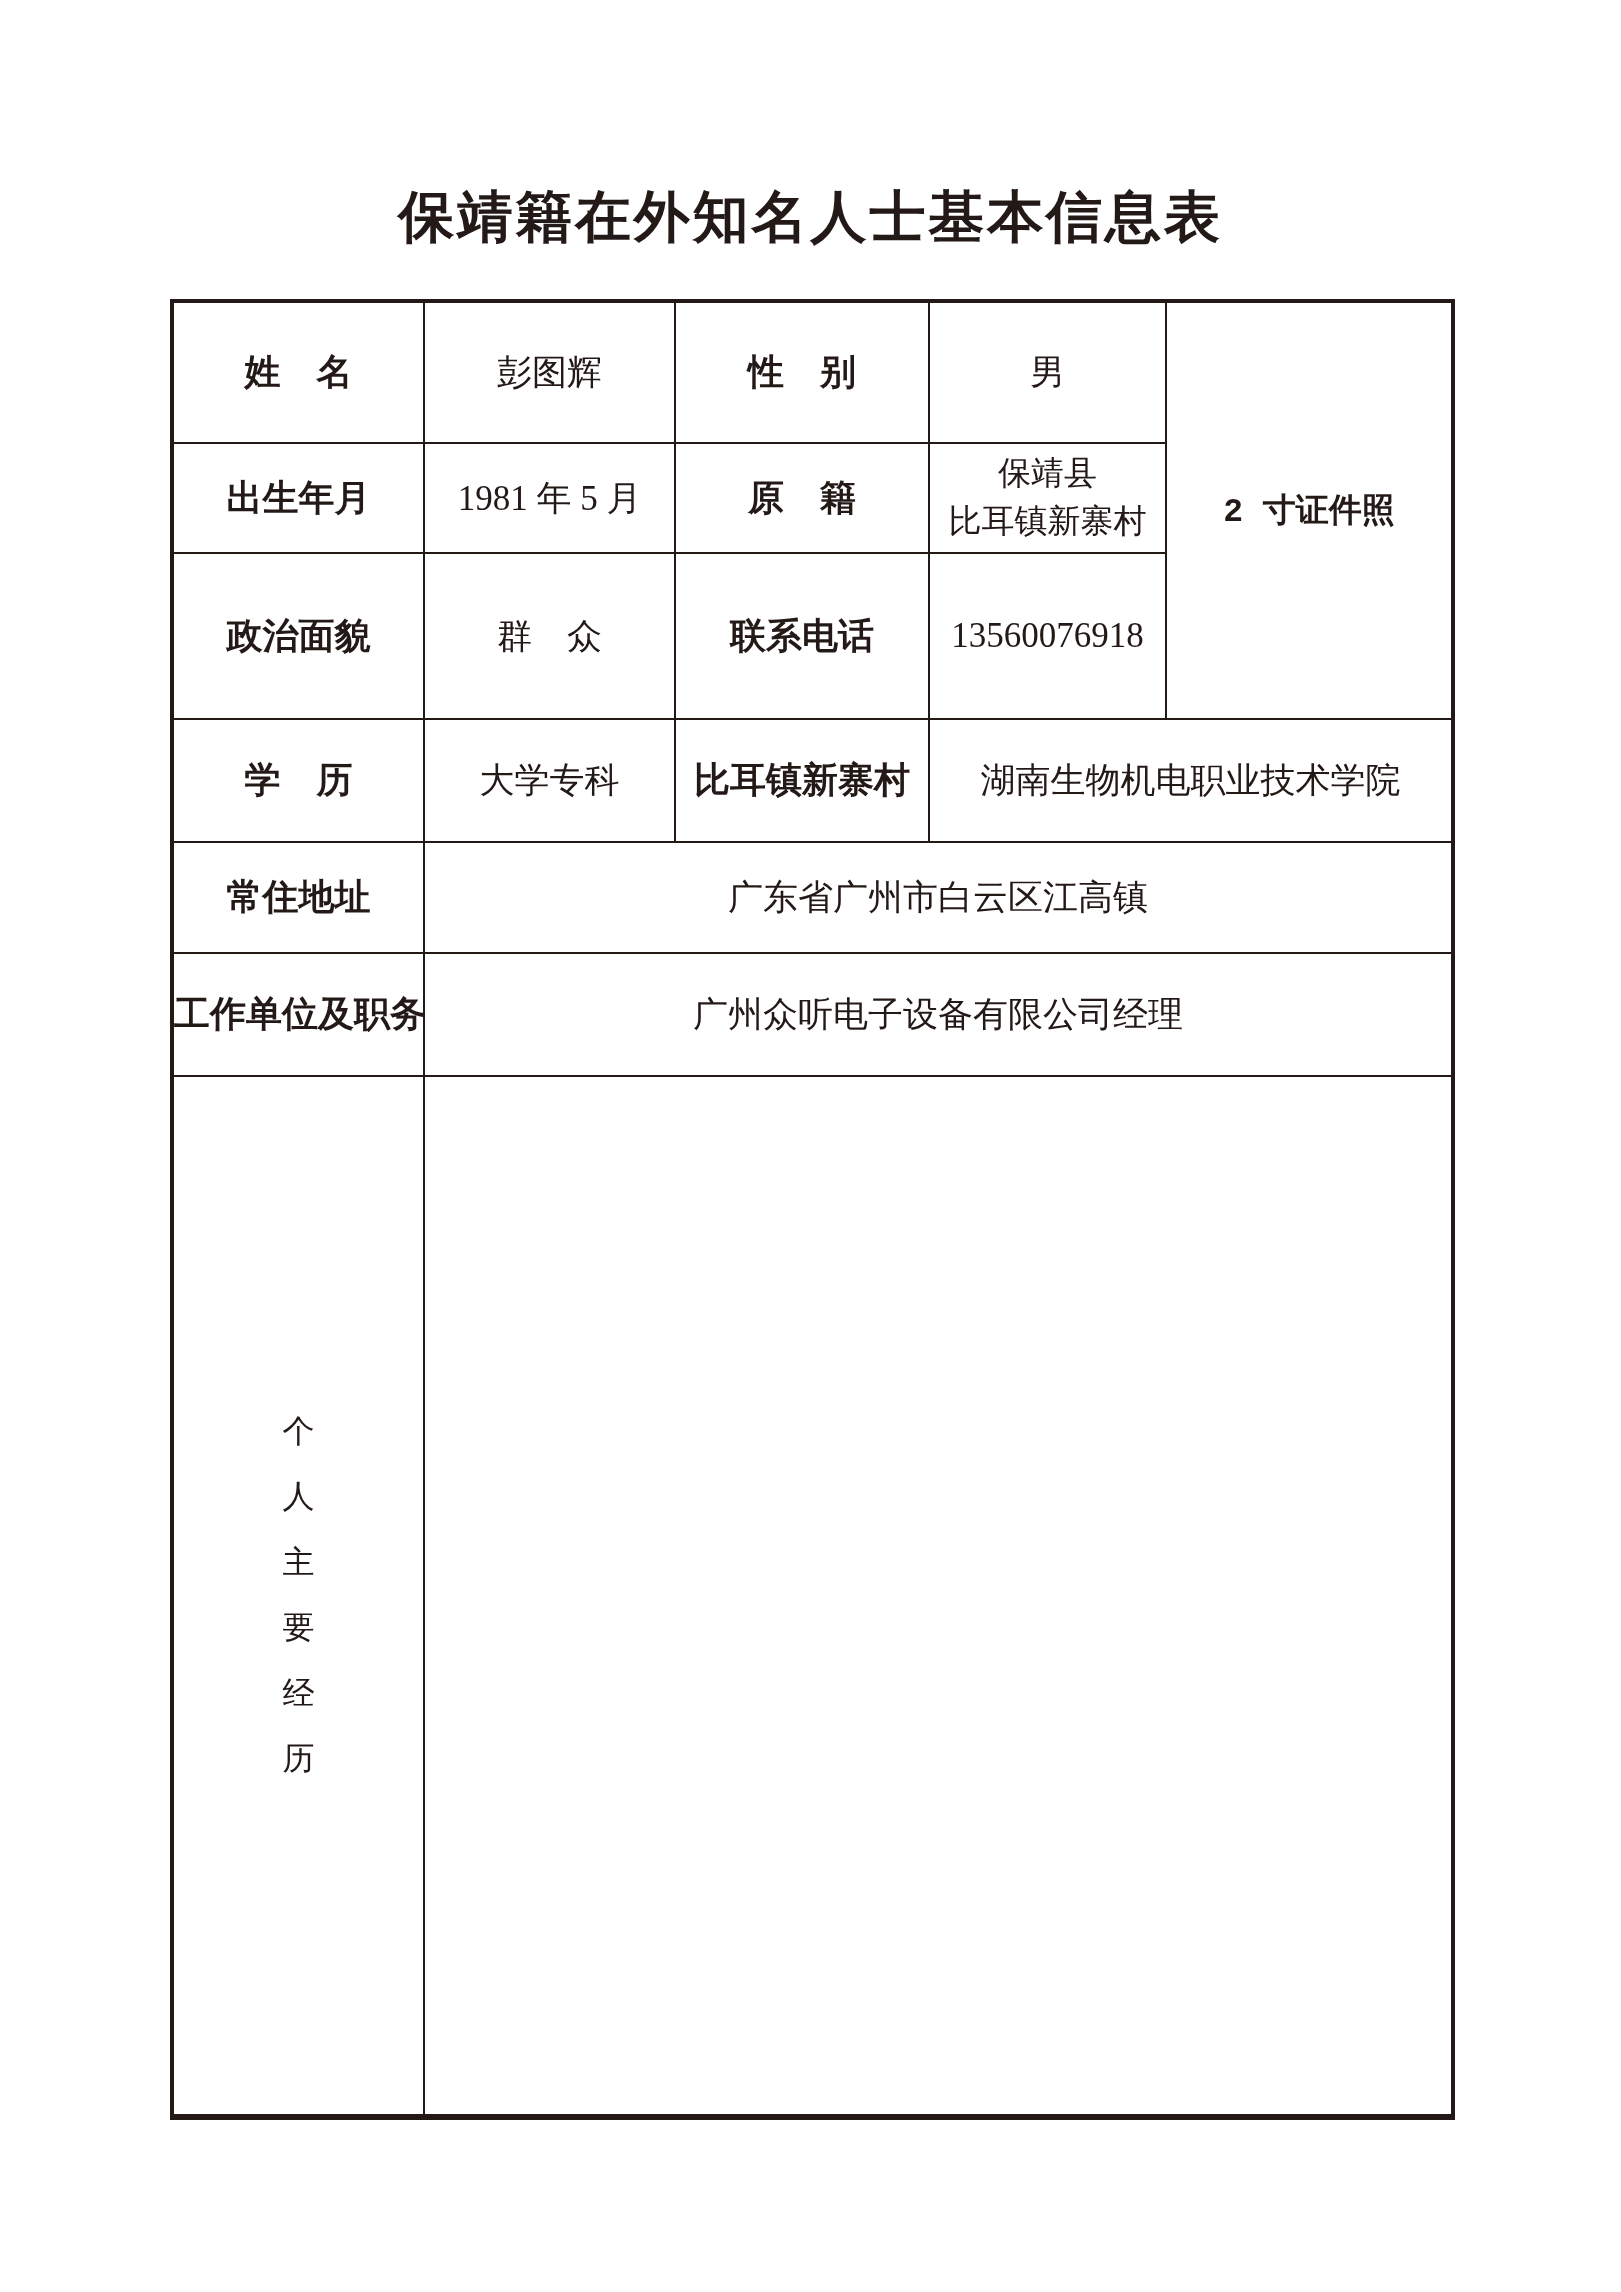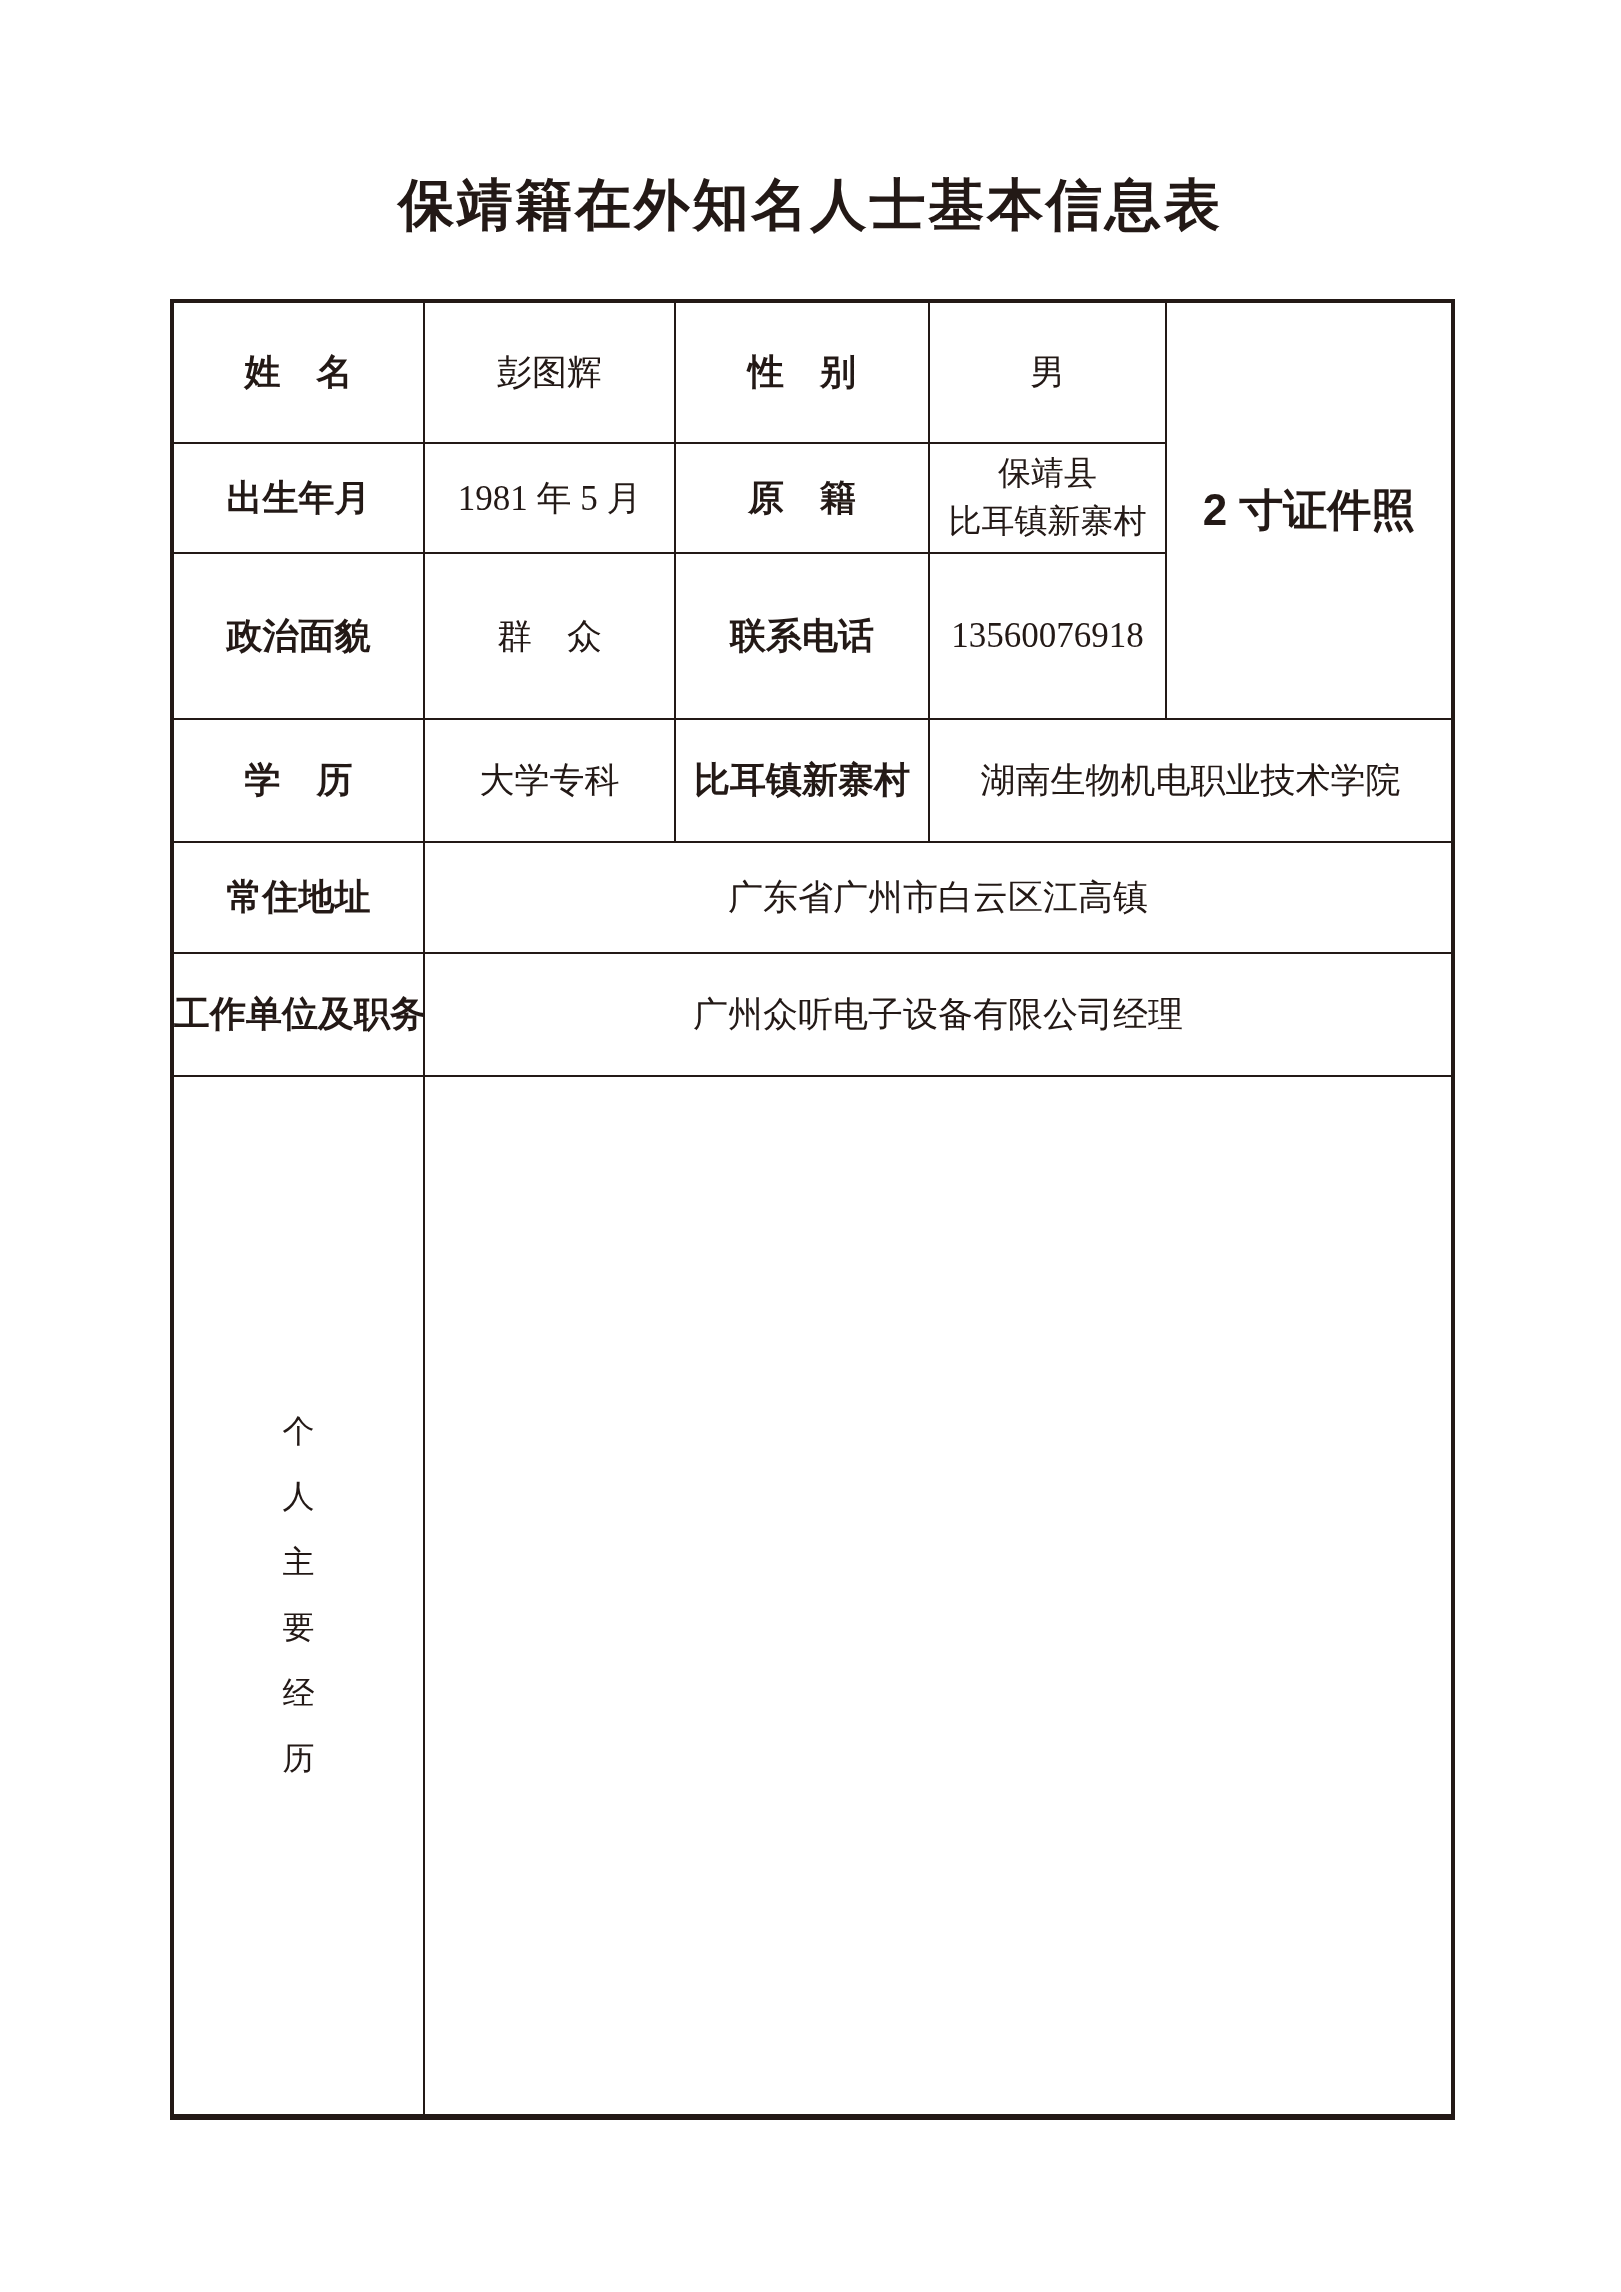--- a/index.html
+++ b/index.html
@@ -5,21 +5,21 @@
   html, body { margin: 0; padding: 0; }
   body {
     width: 1621px; height: 2293px;
     background: #ffffff;
     position: relative;
     color: #231916;
     font-family: "Liberation Serif", serif;
   }
   .title {
     position: absolute;
-    top: 176px; left: 0; width: 100%;
+    top: 188px; left: 0; width: 100%;
     text-align: center;
     font-family: "Liberation Serif", serif;
     font-weight: bold;
     font-size: 56px;
     line-height: 1.05;
     letter-spacing: 2.9px;
     white-space: nowrap;
   }
   table.form {
     position: absolute;
@@ -43,23 +43,23 @@
     font-size: 36px;
     white-space: nowrap;
   }
   .val {
     font-family: "Liberation Serif", serif;
     font-size: 35px;
     white-space: nowrap;
   }
   .two-line .line { line-height: 1.45; font-size: 33px; }
   .photo-cell {
-    font-family: Liberation Sans, sans-serif;
+    font-family: Liberation Mono, monospace;
     font-weight: bold;
-    font-size: 44px;
+    font-size: 33px;
   }
   .exp-col {
     display: flex;
     flex-direction: column;
     align-items: center;
     justify-content: center;
     gap: 21.6px;
     height: 100%;
     font-family: "Liberation Sans", sans-serif;
     font-weight: normal;

